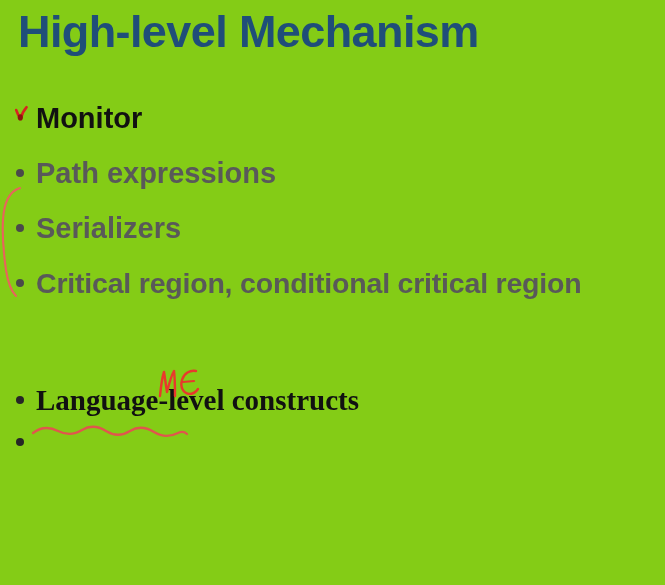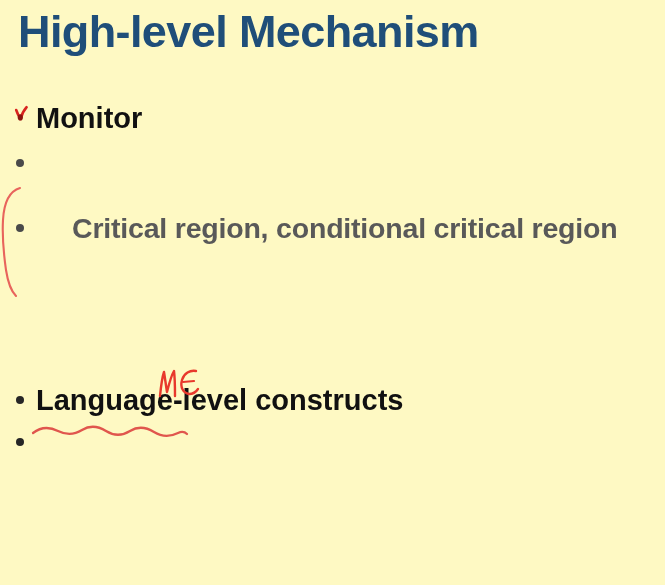--- a/index.html
+++ b/index.html
@@ -11,21 +11,21 @@
     width: 665px;
     height: 585px;
     overflow: hidden;
     font-family: "Liberation Sans", "DejaVu Sans", sans-serif;
     -webkit-font-smoothing: antialiased;
   }
   .slide {
     position: relative;
     width: 665px;
     height: 585px;
-    background: #fef9c3;
+    background: #84cc16;
   }
 
   
   .slide-title {
     position: absolute;
     left: 18px;
     top: 8px;
     font-size: 45px;
     font-weight: bold;
     letter-spacing: -0.6px;
@@ -44,21 +44,21 @@
   .group-bottom { top: 386px; }
 
   .bullet-row {
     position: relative;
     display: flex;
     align-items: baseline;
     height: 55px;
     padding-left: 14px;
     box-sizing: border-box;
   }
-  .bullet-row.tight { height: 52px; }
+  .bullet-row.tight { height: 52px; font-family: Liberation Serif, serif; }
 
   .bullet-marker {
     flex: 0 0 auto;
     width: 22px;
     display: inline-block;
     text-align: left;
     position: relative;
   }
   .dot {
     display: inline-block;
@@ -84,21 +84,21 @@
   .check-mark svg { display: block; }
 
   .bullet-text {
     font-size: 29px;
     font-weight: bold;
     line-height: 1;
     white-space: nowrap;
   }
   .txt-gray  { color: #595959; }
   .txt-dark  { color: #111111; }
-  .bullet-text.wide     { font-size: 28.5px; letter-spacing: -0.2px; margin-left: 36px; }
+  .bullet-text.wide     { font-size: 28.5px; letter-spacing: -0.2px; }
 
   
   .ink {
     position: absolute;
     pointer-events: none;
   }
   .ink-bracket {
     left: -2px;
     top: 186px;
     width: 34px;
@@ -131,25 +131,32 @@
         <span class="check-mark">
           <svg viewBox="0 0 18 20" width="18" height="20" aria-hidden="true">
             <path d="M2.2 6.0 C3.4 9.6 5.0 12.6 6.6 14.9 C7.4 11.0 9.4 7.0 12.6 3.2" stroke="#d8241f" stroke-width="2.6" fill="none" stroke-linecap="round" stroke-linejoin="round"></path>
             <ellipse cx="6.3" cy="13.4" rx="2.6" ry="3.1" fill="#8d1410"></ellipse>
           </svg>
         </span>
       </span>
       <span class="bullet-text txt-dark">Monitor</span>
     </div>
 
-
     <div class="bullet-row">
       <span class="bullet-marker">
         <span class="dot"></span>
       </span>
+      <span class="bullet-text txt-gray">Path expressions</span>
+    </div>
+
+    <div class="bullet-row">
+      <span class="bullet-marker">
+        <span class="dot"></span>
+      </span>
+      <span class="bullet-text txt-gray">Serializers</span>
     </div>
 
     <div class="bullet-row">
       <span class="bullet-marker">
         <span class="dot"></span>
       </span>
       <span class="bullet-text txt-gray wide">Critical region, conditional critical region</span>
     </div>
 
   </div>

